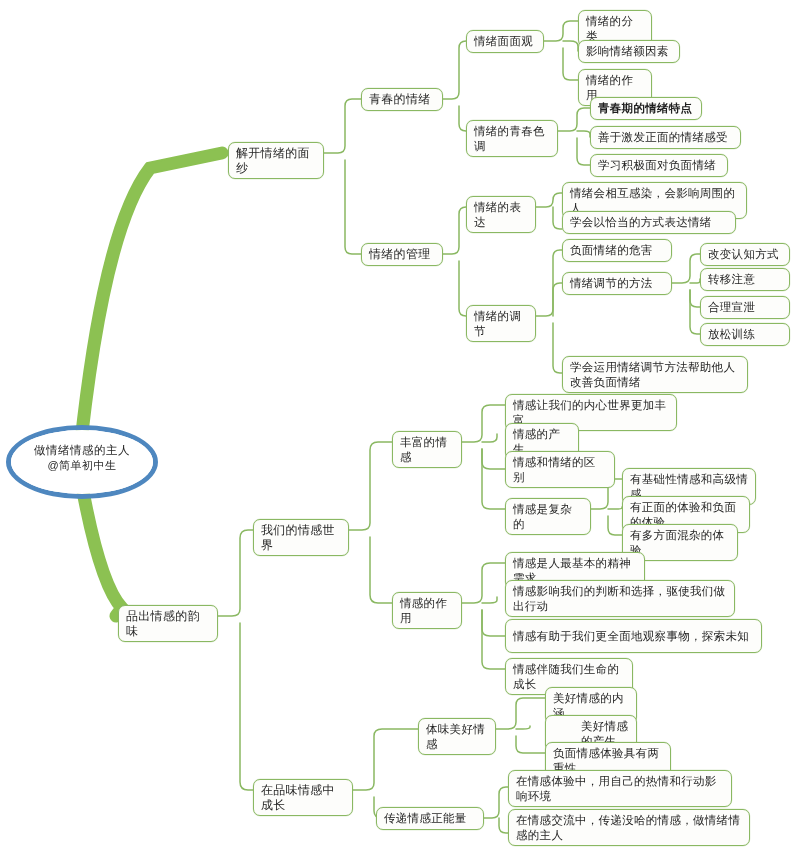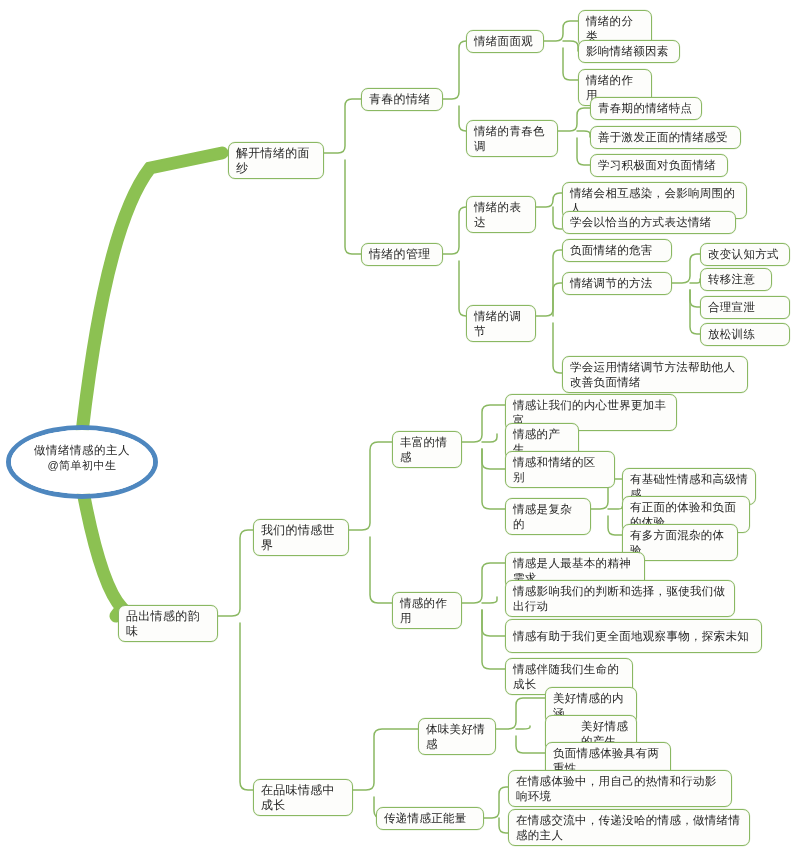--- a/index.html
+++ b/index.html
@@ -157,31 +157,31 @@
     <div class="node l3" style="left: 466px; top: 120px; width: 92px; min-height: 22px;">情绪的青春色调</div>
     <div class="node l3" style="left: 466px; top: 196px; width: 70px; min-height: 22px;">情绪的表达</div>
     <div class="node l3" style="left: 466px; top: 305px; width: 70px; min-height: 22px;">情绪的调节</div>
     <div class="node l3" style="left: 392px; top: 431px; width: 70px; min-height: 22px;">丰富的情感</div>
     <div class="node l3" style="left: 392px; top: 592px; width: 70px; min-height: 22px;">情感的作用</div>
     <div class="node l3" style="left: 418px; top: 718px; width: 78px; min-height: 22px;">体味美好情感</div>
     <div class="node l3" style="left: 376px; top: 807px; width: 108px; min-height: 22px;">传递情感正能量</div>
     <div class="node l4" style="left: 578px; top: 10px; width: 74px; min-height: 21px;">情绪的分类</div>
     <div class="node l4" style="left: 578px; top: 40px; width: 102px; min-height: 21px;">影响情绪额因素</div>
     <div class="node l4" style="left: 578px; top: 69px; width: 74px; min-height: 21px;">情绪的作用</div>
-    <div class="node l4" style="left: 590px; top: 97px; width: 112px; min-height: 21px;">青春期的情绪特点</div>
+    <div class="node l4" style="left: 590px; top: 97px; width: 112px; min-height: 21px; font-weight: bold;">青春期的情绪特点</div>
     <div class="node l4" style="left: 590px; top: 126px; width: 151px; min-height: 21px;">善于激发正面的情绪感受</div>
     <div class="node l4" style="left: 590px; top: 154px; width: 138px; min-height: 21px;">学习积极面对负面情绪</div>
     <div class="node l4" style="left: 562px; top: 182px; width: 185px; min-height: 21px;">情绪会相互感染，会影响周围的人</div>
     <div class="node l4" style="left: 562px; top: 211px; width: 174px; min-height: 21px;">学会以恰当的方式表达情绪</div>
     <div class="node l4" style="left: 562px; top: 239px; width: 110px; min-height: 21px;">负面情绪的危害</div>
     <div class="node l4" style="left: 562px; top: 272px; width: 110px; min-height: 21px;">情绪调节的方法</div>
     <div class="node l4" style="left: 562px; top: 356px; width: 186px; min-height: 34px;">学会运用情绪调节方法帮助他人改善负面情绪</div>
     <div class="node l4" style="left: 700px; top: 243px; width: 90px; min-height: 21px;">改变认知方式</div>
-    <div class="node l4" style="left: 700px; top: 268px; width: 72px; min-height: 21px;">转移注意</div>
-    <div class="node l4" style="left: 700px; top: 296px; width: 90px; min-height: 21px; border-radius: 6px;">合理宣泄</div>
+    <div class="node l4" style="left: 700px; top: 268px; width: 90px; min-height: 21px;">转移注意</div>
+    <div class="node l4" style="left: 700px; top: 296px; width: 90px; min-height: 21px;">合理宣泄</div>
     <div class="node l4" style="left: 700px; top: 323px; width: 90px; min-height: 21px;">放松训练</div>
     <div class="node l4" style="left: 505px; top: 394px; width: 172px; min-height: 21px;">情感让我们的内心世界更加丰富</div>
     <div class="node l4" style="left: 505px; top: 423px; width: 74px; min-height: 21px;">情感的产生</div>
     <div class="node l4" style="left: 505px; top: 451px; width: 110px; min-height: 21px;">情感和情绪的区别</div>
     <div class="node l4" style="left: 505px; top: 498px; width: 86px; min-height: 21px;">情感是复杂的</div>
     <div class="node l4" style="left: 622px; top: 468px; width: 134px; min-height: 21px;">有基础性情感和高级情感</div>
     <div class="node l4" style="left: 622px; top: 496px; width: 128px; min-height: 21px;">有正面的体验和负面的体验</div>
     <div class="node l4" style="left: 622px; top: 524px; width: 116px; min-height: 21px;">有多方面混杂的体验</div>
     <div class="node l4" style="left: 505px; top: 552px; width: 140px; min-height: 21px;">情感是人最基本的精神需求</div>
     <div class="node l4" style="left: 505px; top: 580px; width: 230px; min-height: 34px;">情感影响我们的判断和选择，驱使我们做出行动</div>

